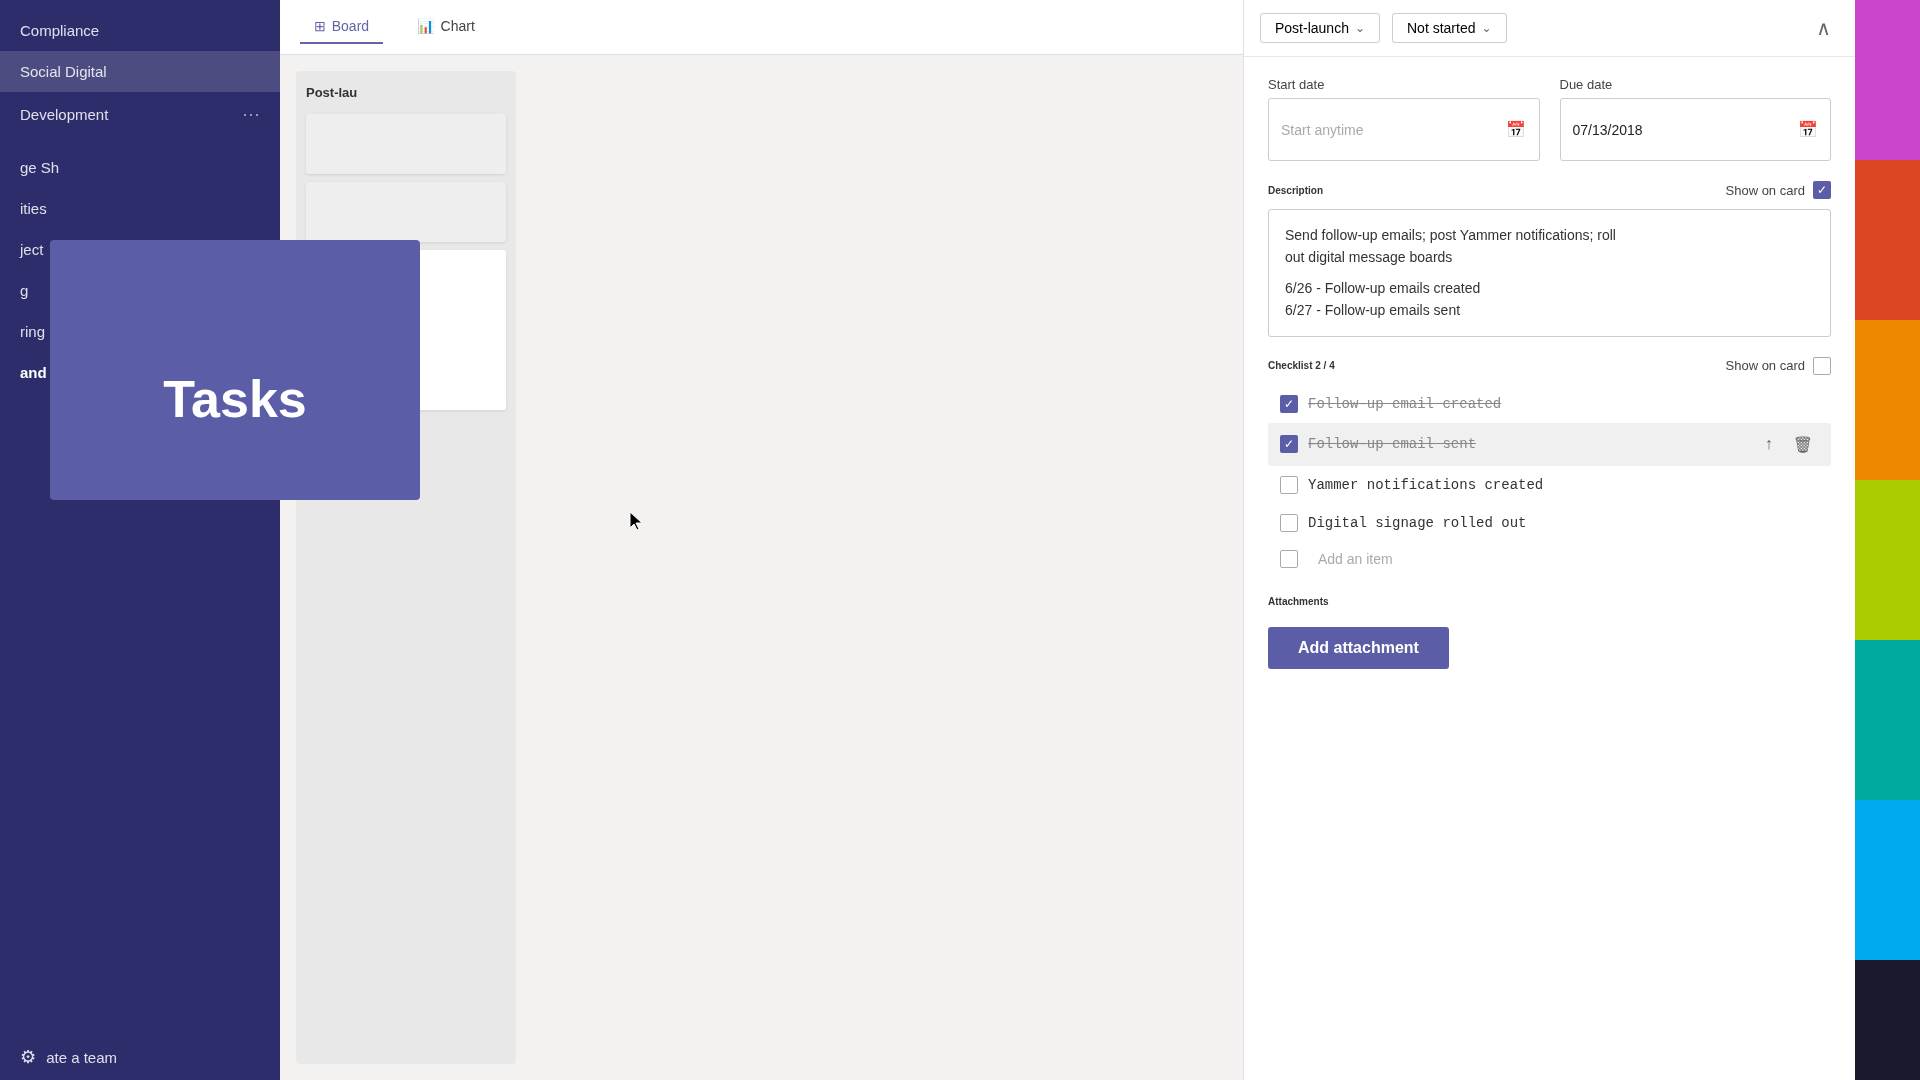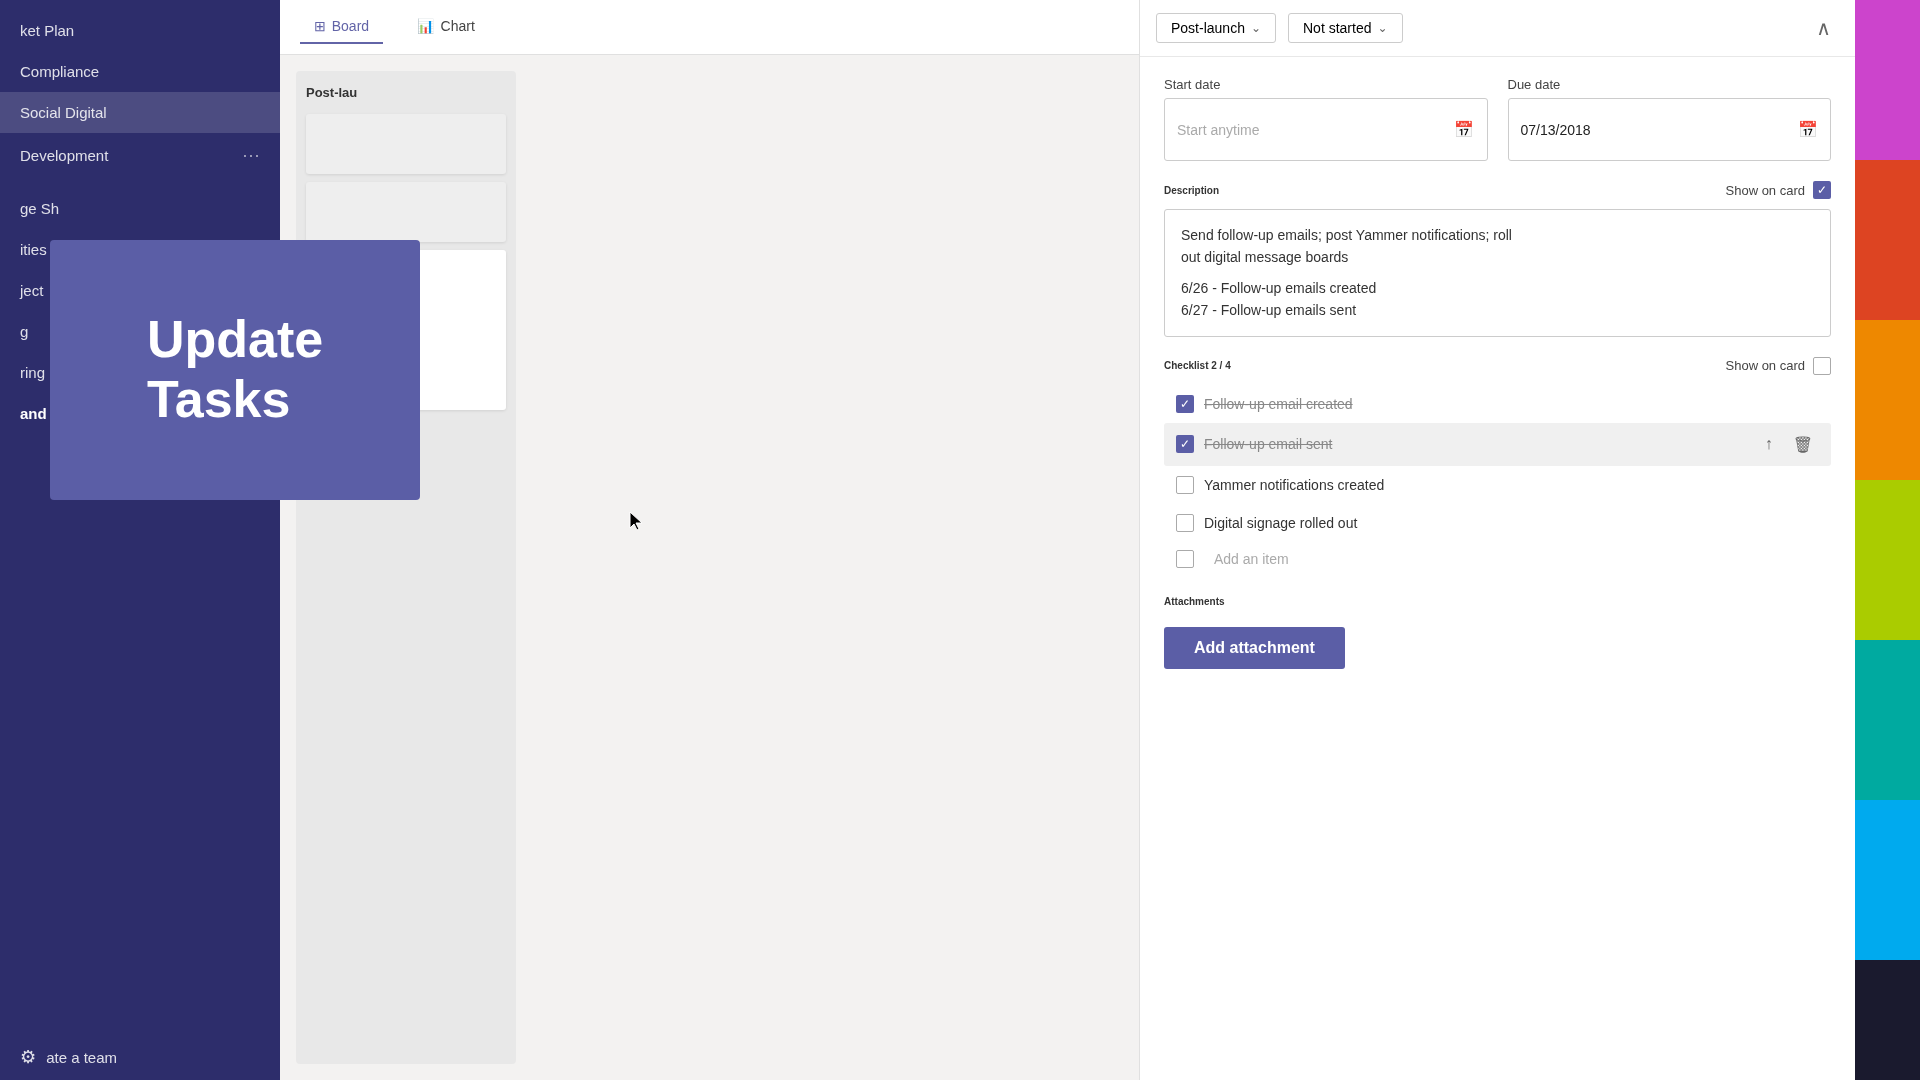--- a/index.html
+++ b/index.html
@@ -169,21 +169,21 @@
       color: white;
       font-size: 52px;
       font-weight: 700;
       line-height: 1.15;
       text-align: left;
       padding: 20px 30px;
     }
 
     
     .task-detail {
-      width: 716px;
+      width: 612px;
       background: white;
       height: 1080px;
       overflow-y: auto;
       border-left: 1px solid #e0e0e0;
       flex-shrink: 0;
       display: flex;
       flex-direction: column;
     }
     .task-header {
       display: flex;
@@ -299,20 +299,21 @@
       align-items: center;
       padding: 10px 12px;
       gap: 10px;
       border-radius: 3px;
       font-size: 14px;
     }
     .checklist-item.active-item { background: #f0f0f0; }
     .item-text {
       flex: 1;
       color: #333;
+      font-family: Liberation Mono, monospace;
     }
     .item-text.strikethrough {
       text-decoration: line-through;
       color: #888;
     }
     .item-actions {
       display: flex;
       gap: 8px;
       align-items: center;
     }
@@ -384,23 +385,20 @@
       cursor: pointer;
       background: none;
       border: none;
       padding: 4px 8px;
     }
   </style>
 </head>
 <body>
 
 <div class="sidebar">
-  <div class="sidebar-item">
-    <span>ket Plan</span>
-  </div>
   <div class="sidebar-item">
     <span>Compliance</span>
   </div>
   <div class="sidebar-item active">
     <span>Social Digital</span>
   </div>
   <div class="sidebar-item-with-dots">
     <span>Development</span>
     <span class="dots-menu">···</span>
   </div>
@@ -463,21 +461,21 @@
         <div class="card-avatar">
           <div class="avatar-img"></div>
         </div>
       </div>
     </div>
   </div>
 </div>
 
 <div class="update-tasks-overlay">
   <div class="update-tasks-text">
-    <span>Update</span><br>
+    <br>
     <span>Tasks</span>
   </div>
 </div>
 
 <div class="task-detail">
 
   <div class="task-header">
     <div class="dropdown-pill">
       <span>Post-launch</span>
       <span class="dropdown-arrow">⌄</span>

